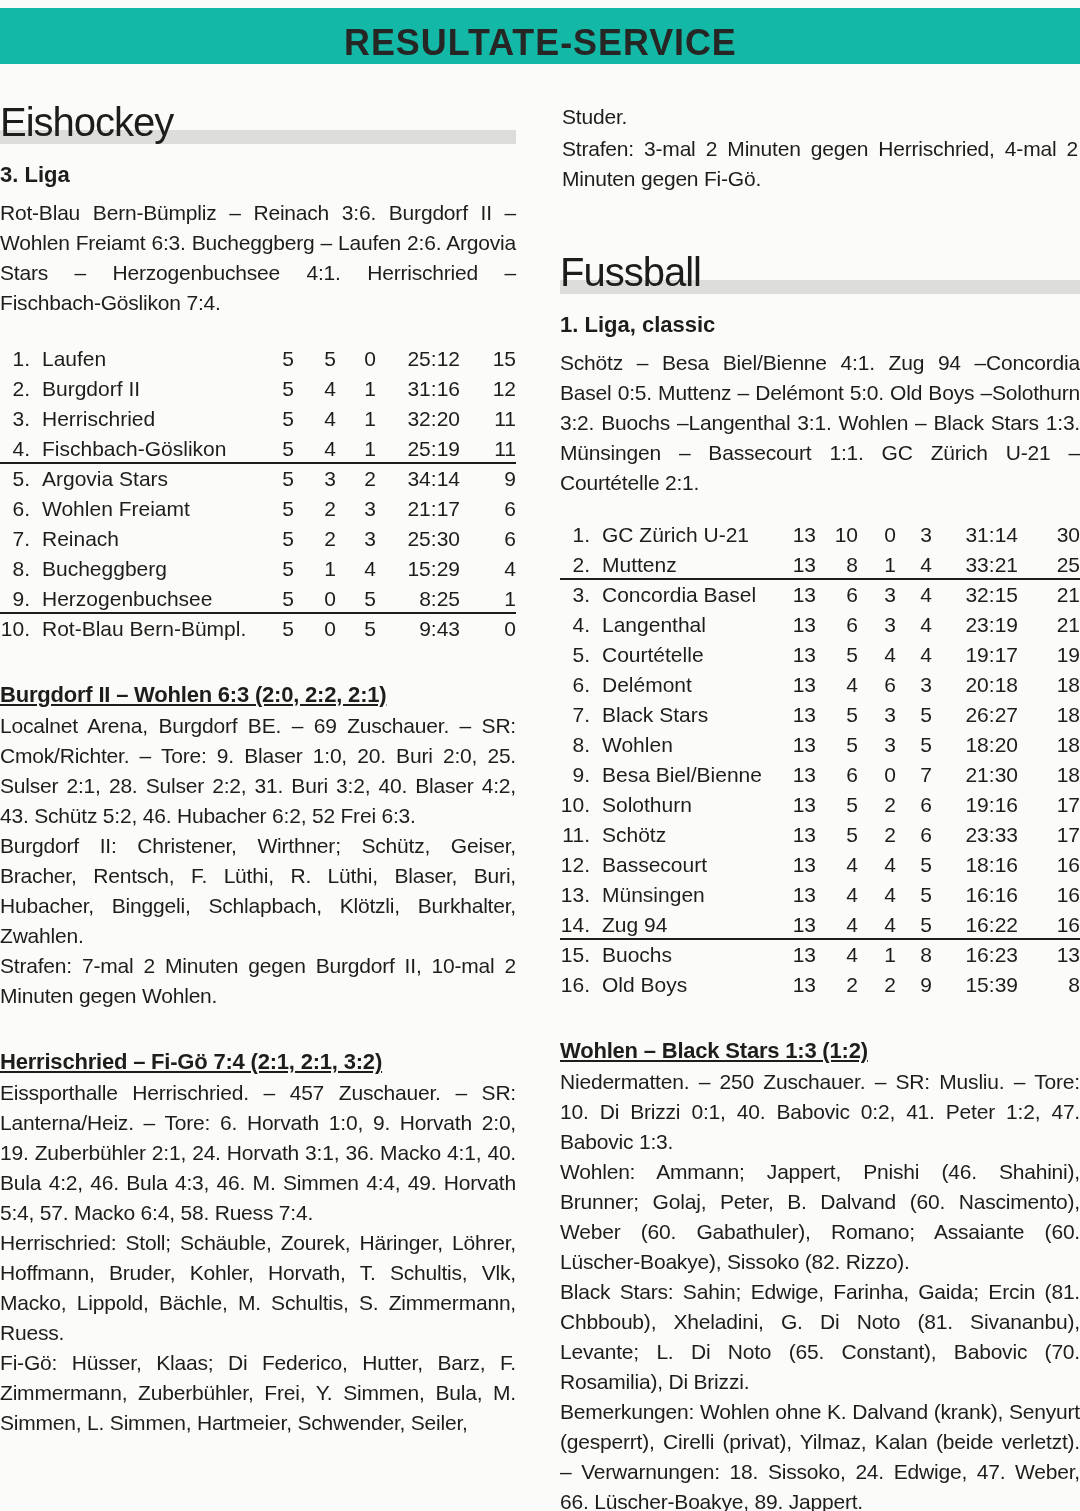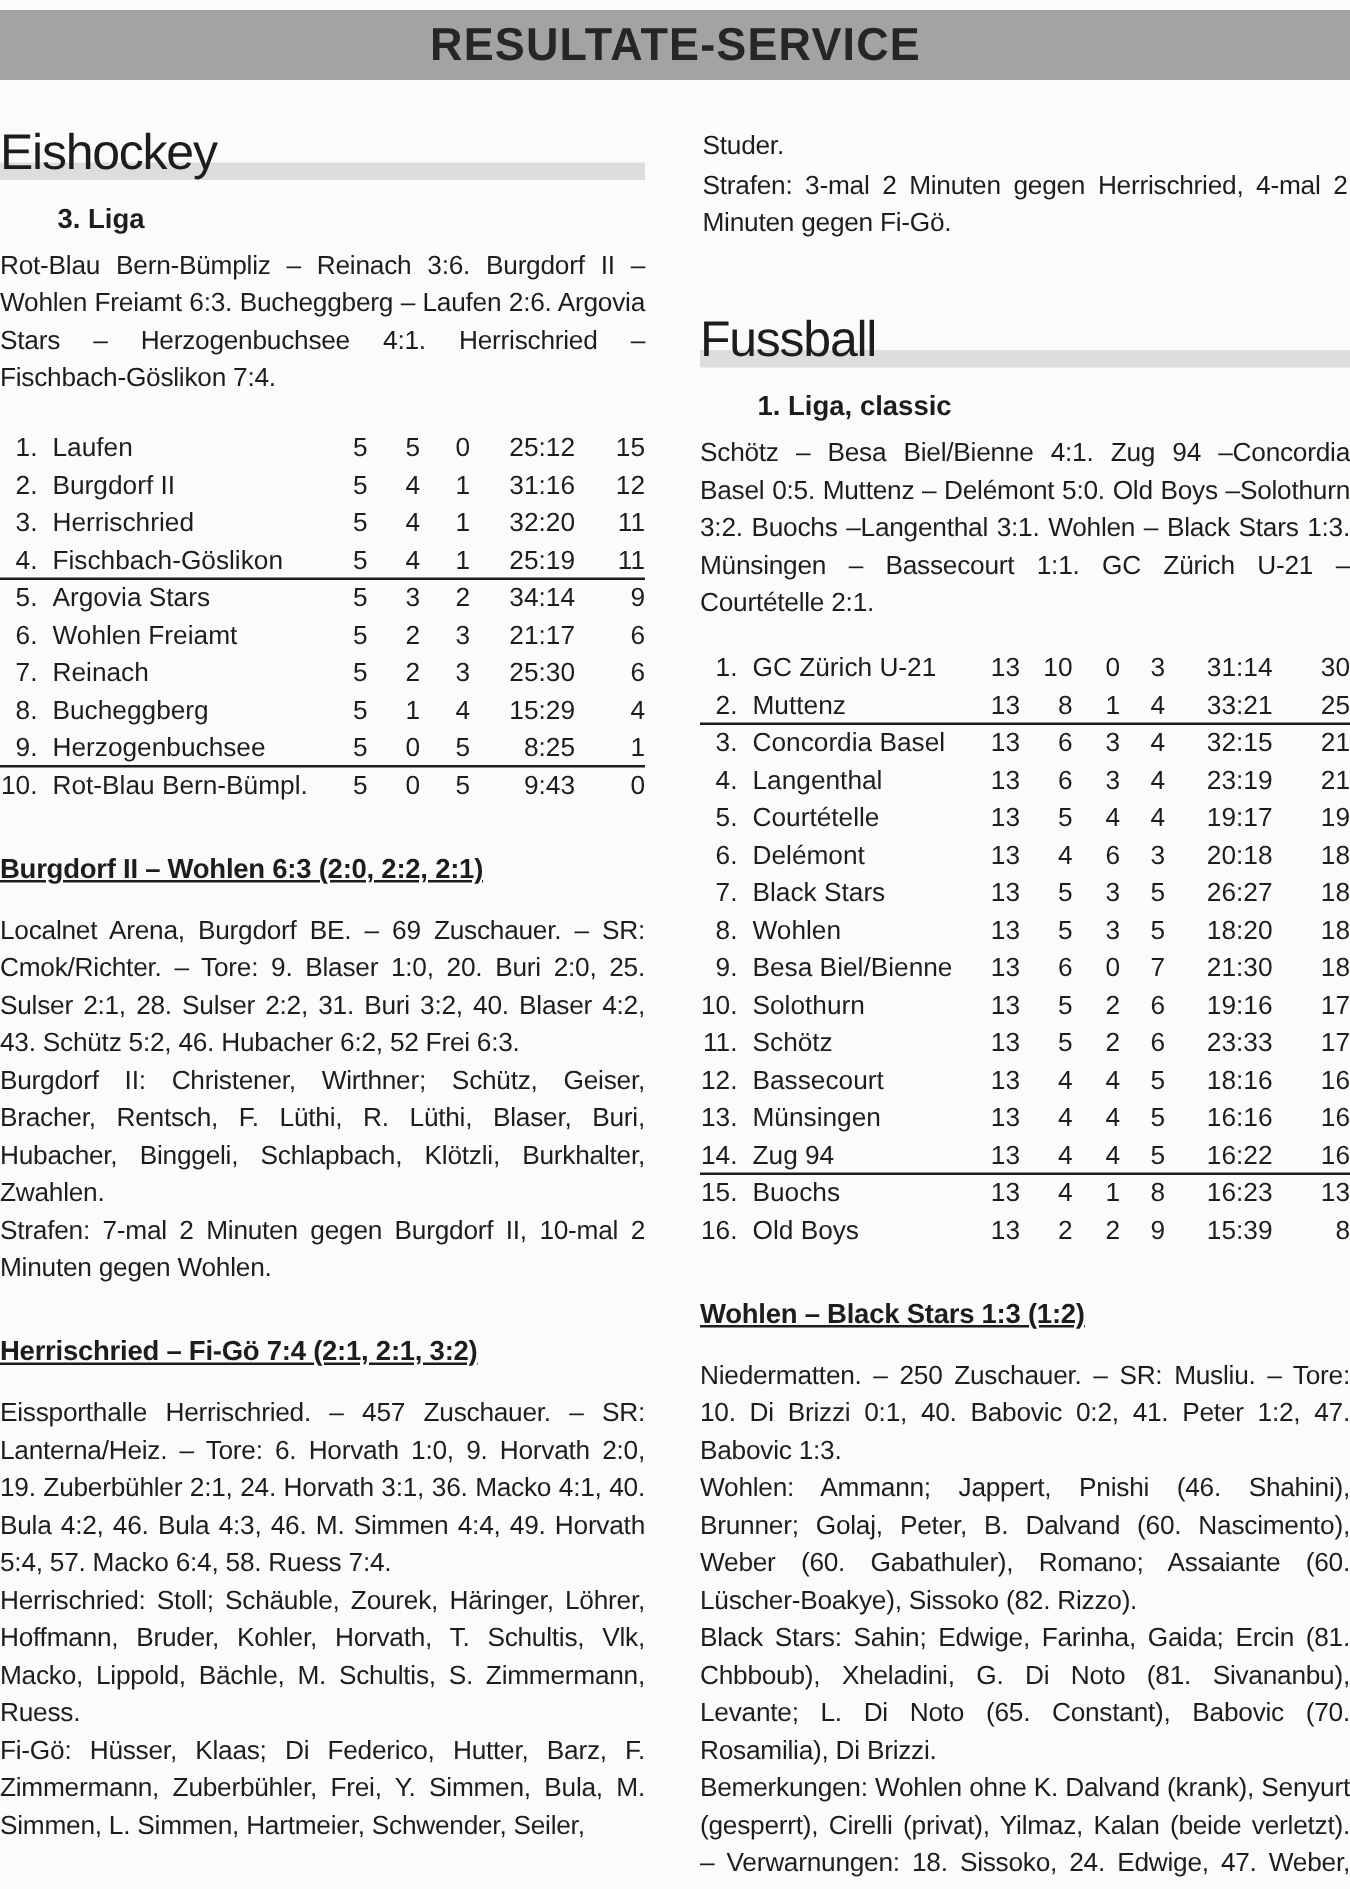--- a/index.html
+++ b/index.html
@@ -3,43 +3,43 @@
 <meta charset="utf-8">
 <style>
   html, body { margin:0; padding:0; }
   body {
     width:1080px; height:1511px; overflow:hidden;
     background:#fbfbf9; color:#1d1d1b;
     font-family:"Liberation Sans", sans-serif;
     -webkit-font-smoothing:antialiased;
   }
   .banner {
-    margin-top:8px; height:56px; background:#a3a3a3;
-    display:flex; align-items:center; justify-content:center;
+    margin-top:8px; height:56px; background:#14b8a6;
+    display:flex; align-items:flex-end; justify-content:center;
   }
   .banner h1 {
     margin:0; font-size:37px; font-weight:700; letter-spacing:1px;
     color:#262624; transform:scaleX(0.97);
   }
   .columns { display:flex; gap:44px; margin-top:36px; }
   .col { box-sizing:border-box; }
   .col-left  { width:516px; }
   .col-right { width:520px; }
 
   .section-head { position:relative; height:48px; margin:0; }
   .section-head .band {
     position:absolute; left:0; right:0; bottom:4px; height:14px;
     background:#dddddb;
   }
   .section-head h2 {
     position:relative; margin:0; font-size:40px; line-height:44px;
     font-weight:400; letter-spacing:-1px;
   }
   .league {
-    margin:14px 0 0; font-size:22px; font-weight:700; line-height:26px;padding-left:46px;
+    margin:14px 0 0; font-size:22px; font-weight:700; line-height:26px;
   }
   .results, .body-p {
     margin:0; font-size:21px; line-height:30px;
     text-align:justify; letter-spacing:-0.2px;
   }
   .results { margin-top:10px; }
 
   .standings { margin-top:26px; font-size:21px; }
   .trow {
     display:grid; height:30px; box-sizing:border-box;
@@ -50,21 +50,21 @@
   .soccer  .trow { grid-template-columns:42px 1fr 46px 42px 38px 36px 86px 62px; }
   .tc       { text-align:right; }
   .tc.rank  { padding-right:12px; }
   .tc.team  { text-align:left; overflow:hidden; }
 
   .report-title {
     margin:36px 0 0; font-size:22px; font-weight:700; line-height:30px;
     letter-spacing:-0.2px;
     text-decoration:underline;
   }
-  .report-body { margin-top:20px; }
+  .report-body { margin-top:1px; }
   .continuation p { margin:2px; }
   .gap-fussball { margin-top:56px; }
   .soccer.standings { margin-top:22px; }
 </style>
 </head>
 <body>
 
 <header class="banner">
   <h1>RESULTATE-SERVICE</h1>
 </header>

